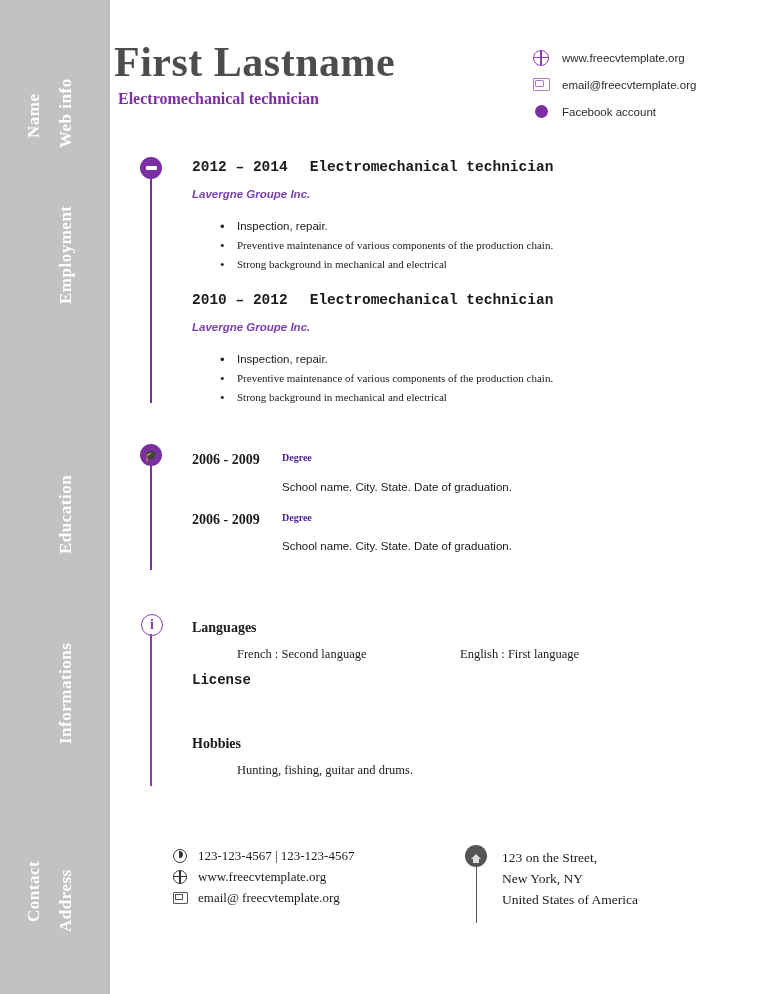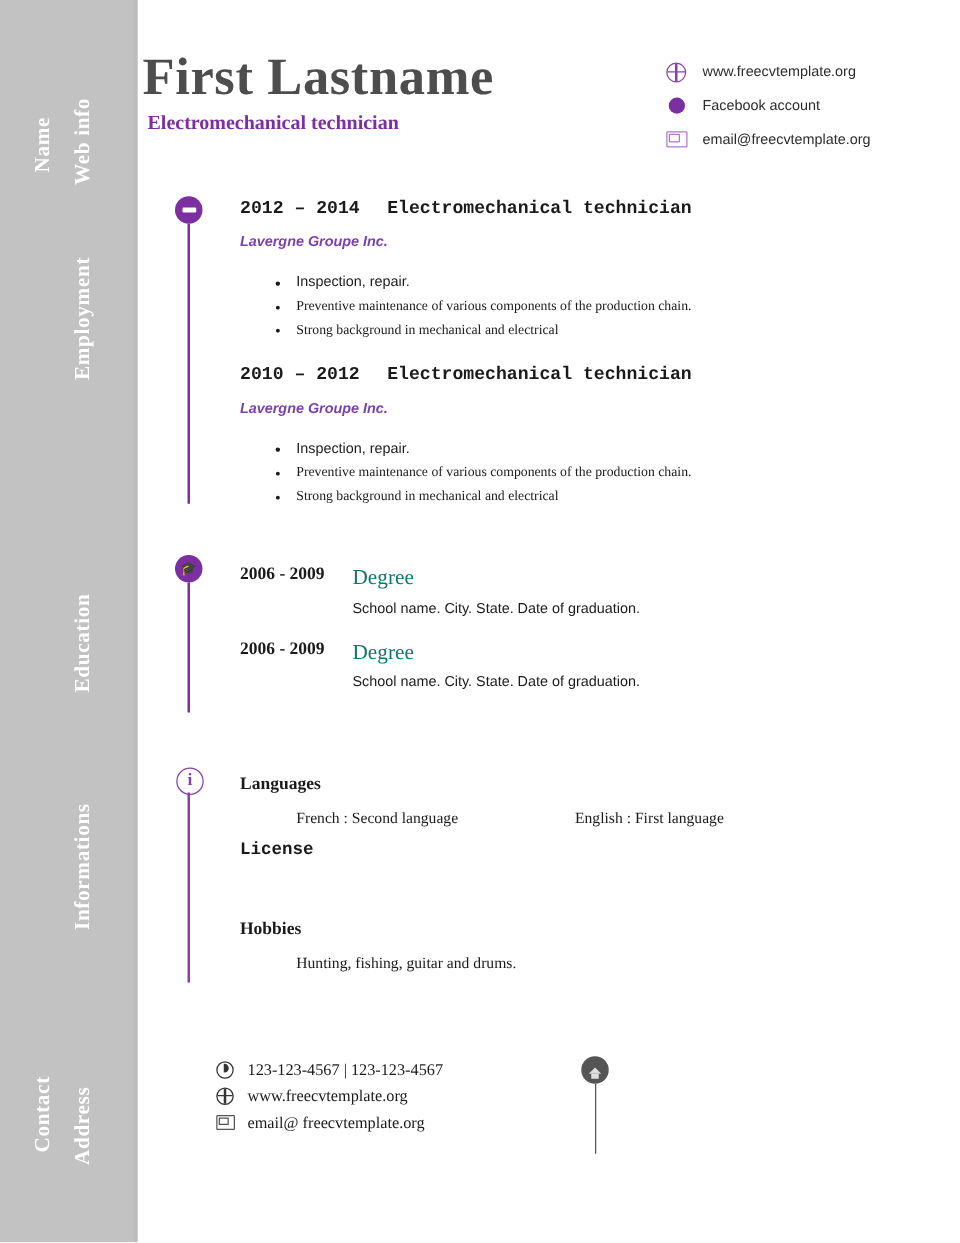--- a/index.html
+++ b/index.html
@@ -233,23 +233,23 @@
     position: absolute;
     font-family: "Liberation Serif", serif;
     font-weight: bold;
     font-size: 14px;
     color: #1a1a1a;
     white-space: nowrap;
   }
   .edu-degree {
     position: absolute;
     font-family: "Liberation Serif", serif;
-    font-weight: normal;
-    font-size: 17px;
-    color: #0f766e;
+    font-weight: bold;
+    font-size: 10px;
+    color: #4c1d95;
     white-space: nowrap;
   }
   .edu-school {
     position: absolute;
     font-family: "Liberation Sans", sans-serif;
     font-size: 11.5px;
     color: #1a1a1a;
     white-space: nowrap;
   }
 
@@ -417,29 +417,29 @@
 
     <div class="webinfo">
       <div class="web-row">
         <span class="web-ico">
             <span class="ico-globe"></span>
           </span>
         <span class="web-txt">www.freecvtemplate.org</span>
       </div>
       <div class="web-row">
         <span class="web-ico">
+            <span class="ico-mail"></span>
+          </span>
+        <span class="web-txt">email@freecvtemplate.org</span>
+      </div>
+      <div class="web-row">
+        <span class="web-ico">
             <span class="dot-purple"></span>
           </span>
         <span class="web-txt">Facebook account</span>
-      </div>
-      <div class="web-row">
-        <span class="web-ico">
-            <span class="ico-mail"></span>
-          </span>
-        <span class="web-txt">email@freecvtemplate.org</span>
       </div>
     </div>
 
     <div class="marker" style="left:30px; top:157px;">
       <span class="bar"></span>
     </div>
     <div class="tl-line" style="left:40.2px; top:179px; height:224px;"></div>
 
     <div class="job-head" style="left:82px; top:159px;">
       <span class="yrs">2012 – 2014</span><span>Electromechanical technician</span>
@@ -506,15 +506,20 @@
         <span class="foot-txt">email@ freecvtemplate.org</span>
       </div>
     </div>
 
     <div class="addr-pin">
       <div class="addr-dot">
           <span class="addr-home"></span>
         </div>
       <div class="addr-stem"></div>
     </div>
+    <div class="addr-lines">
+      <div>123 on the Street,</div>
+      <div>New York, NY</div>
+      <div>United States of America</div>
+    </div>
 
   </div>
 </div>
 
 </body></html>

